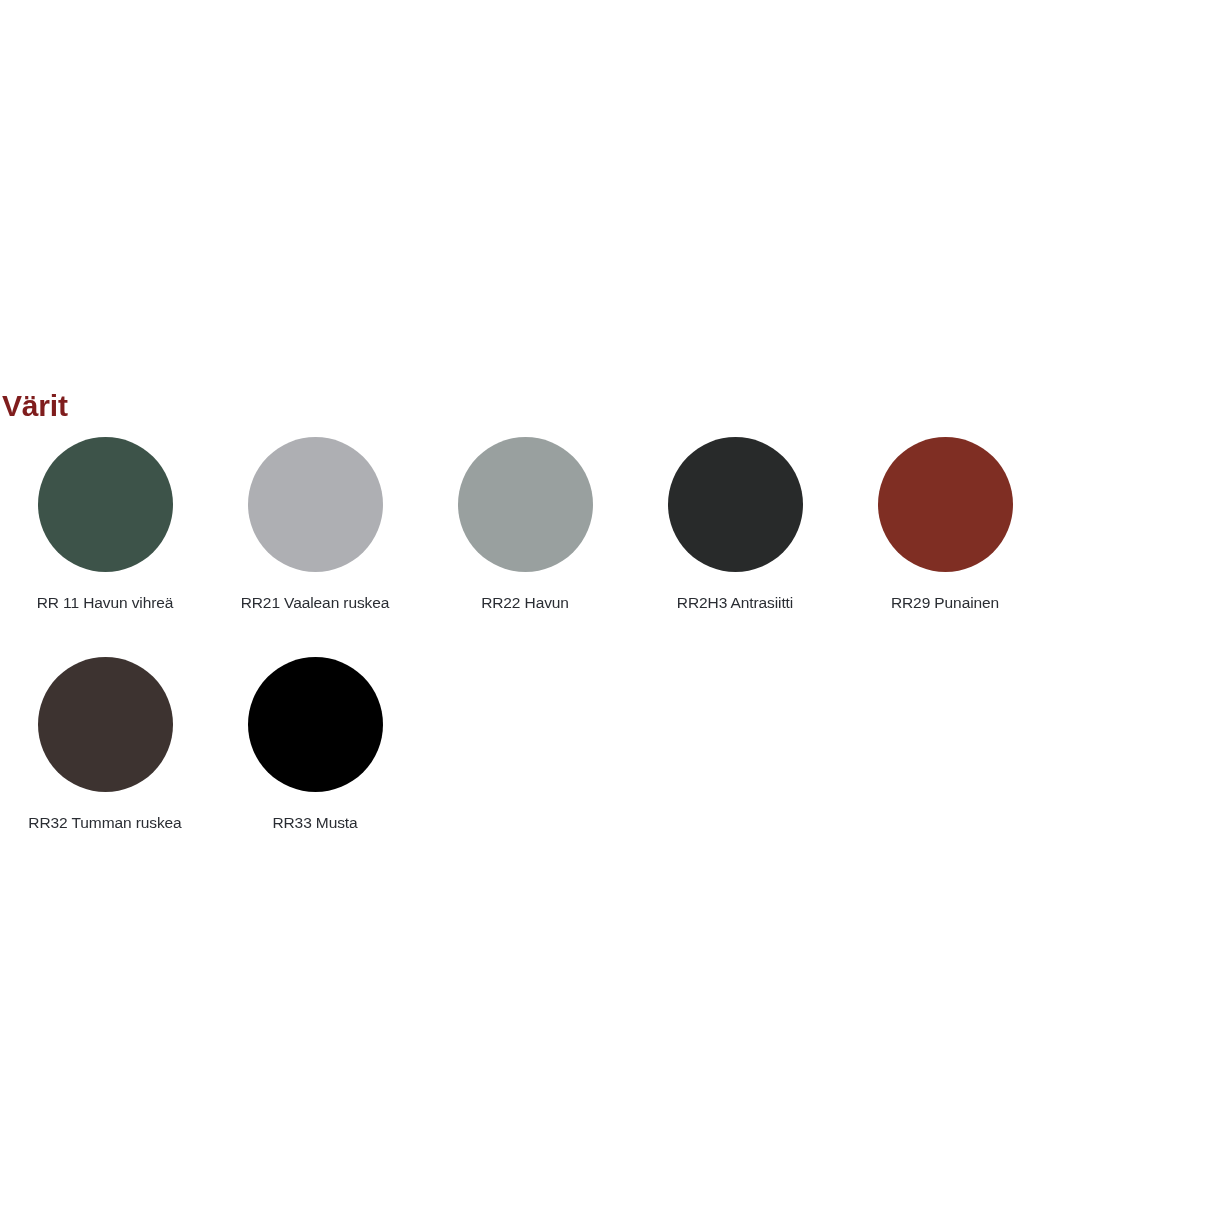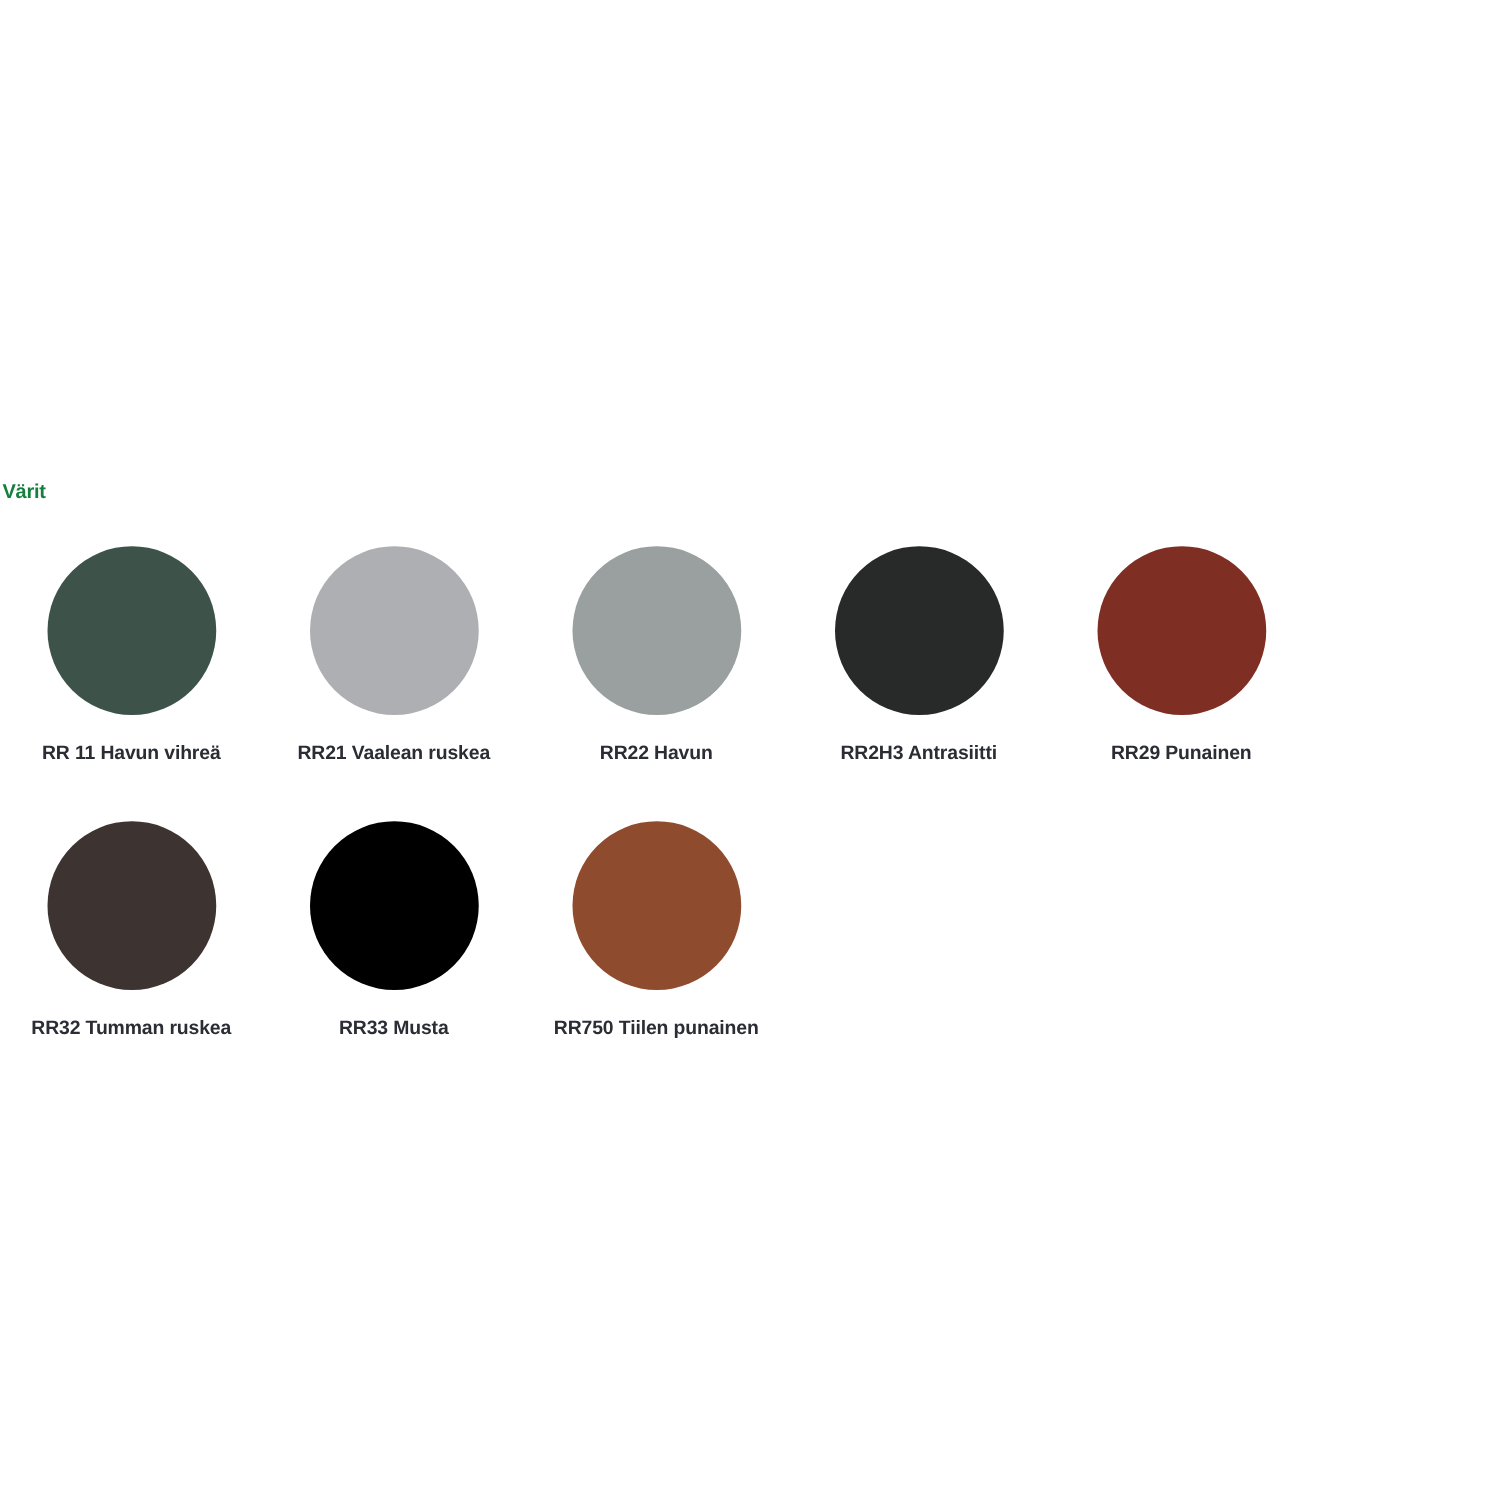--- a/index.html
+++ b/index.html
@@ -19,35 +19,34 @@
     width: 1206px;
     height: 1206px;
     background: #ffffff;
   }
 
   
   #section-title {
     position: absolute;
     left: 2px;
     top: 367px;
-    font-size: 16px;
+    font-size: 30px;
     font-weight: bold;
     line-height: 28px;
-    color: #15803d;
+    color: #7f1d1d;
     letter-spacing: -0.2px;
     white-space: nowrap;
   }
 
   
   #swatch-grid {
     position: absolute;
     left: 0px;
     top: 430px;
     width: 1094px;
-    font-weight: bold;
   }
   .swatch-row {
     display: flex;
     flex-direction: row;
     align-items: flex-start;
     height: 220px;
   }
   .swatch-cell {
     width: 210px;
     flex: 0 0 210px;
@@ -105,20 +104,16 @@
       </div>
       <div class="swatch-row">
         <div class="swatch-cell">
           <div class="swatch-disc" style="background: rgb(61, 51, 48);"></div>
           <div class="swatch-label">RR32 Tumman ruskea</div>
         </div>
         <div class="swatch-cell">
           <div class="swatch-disc" style="background: rgb(0, 0, 0);"></div>
           <div class="swatch-label">RR33 Musta</div>
         </div>
-        <div class="swatch-cell">
-          <div class="swatch-disc" style="background: rgb(143, 75, 45);"></div>
-          <div class="swatch-label">RR750 Tiilen punainen</div>
-        </div>
       </div>
     </div>
 
 </div>
 
 </body></html>

